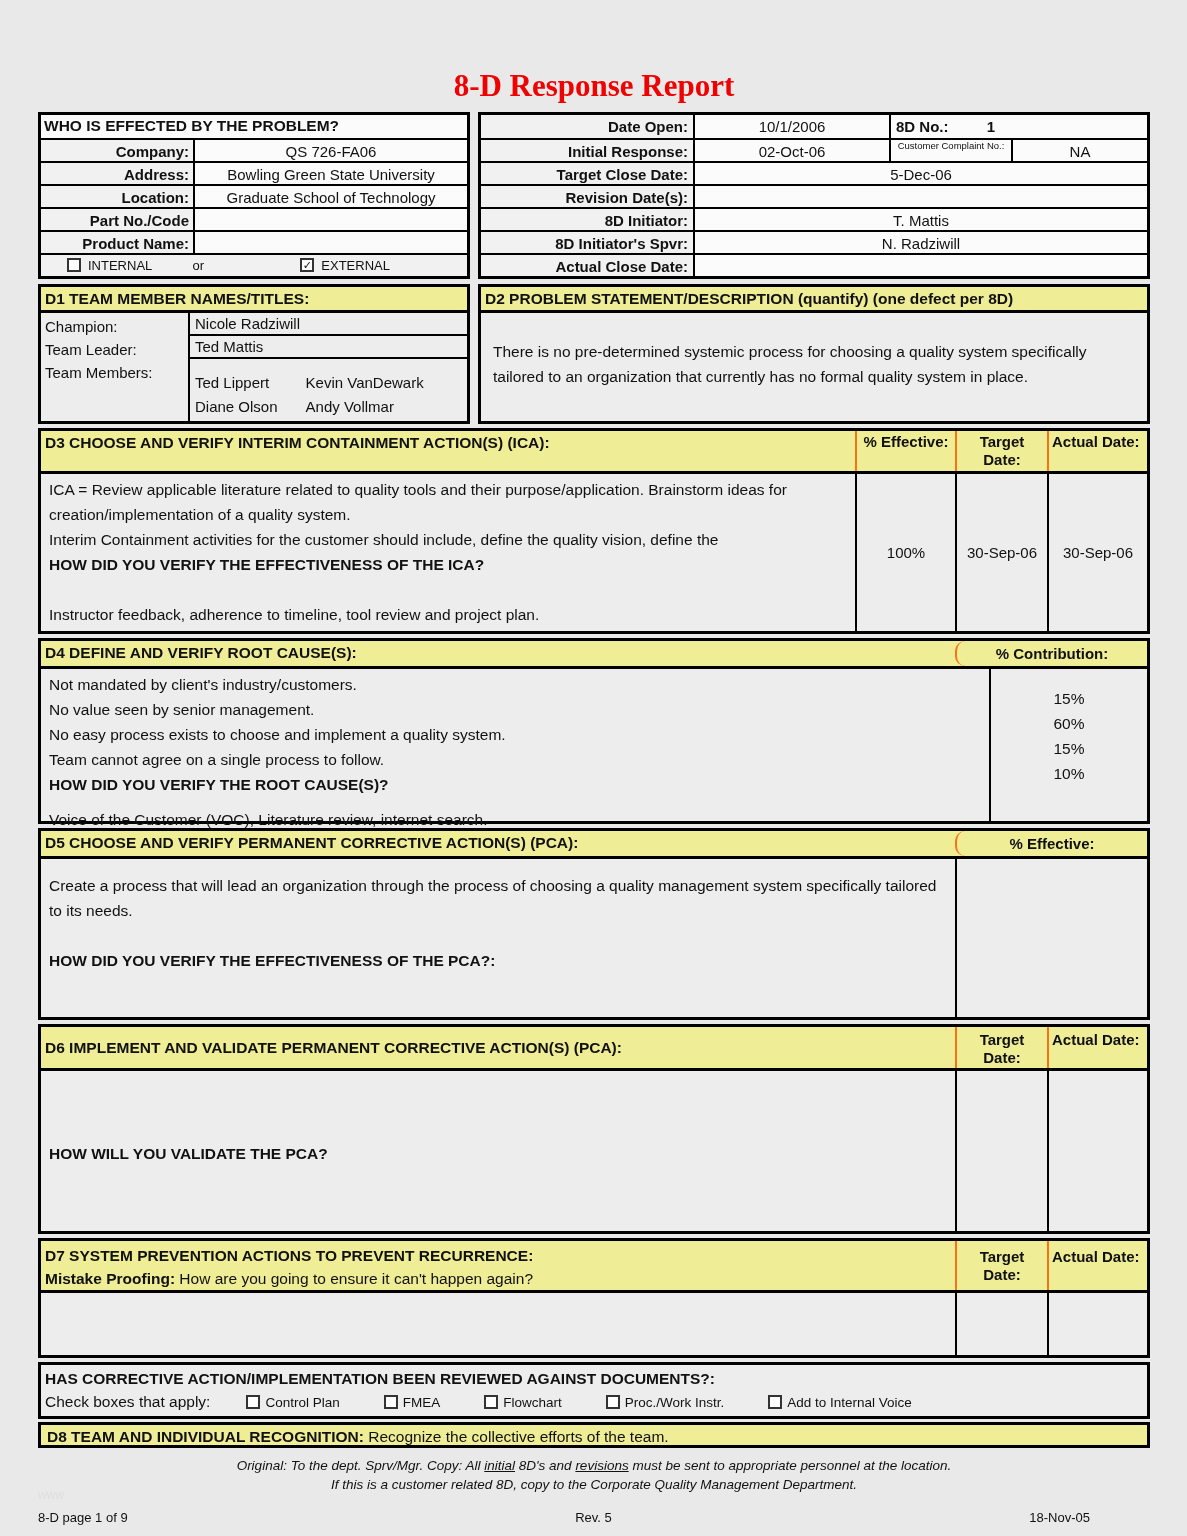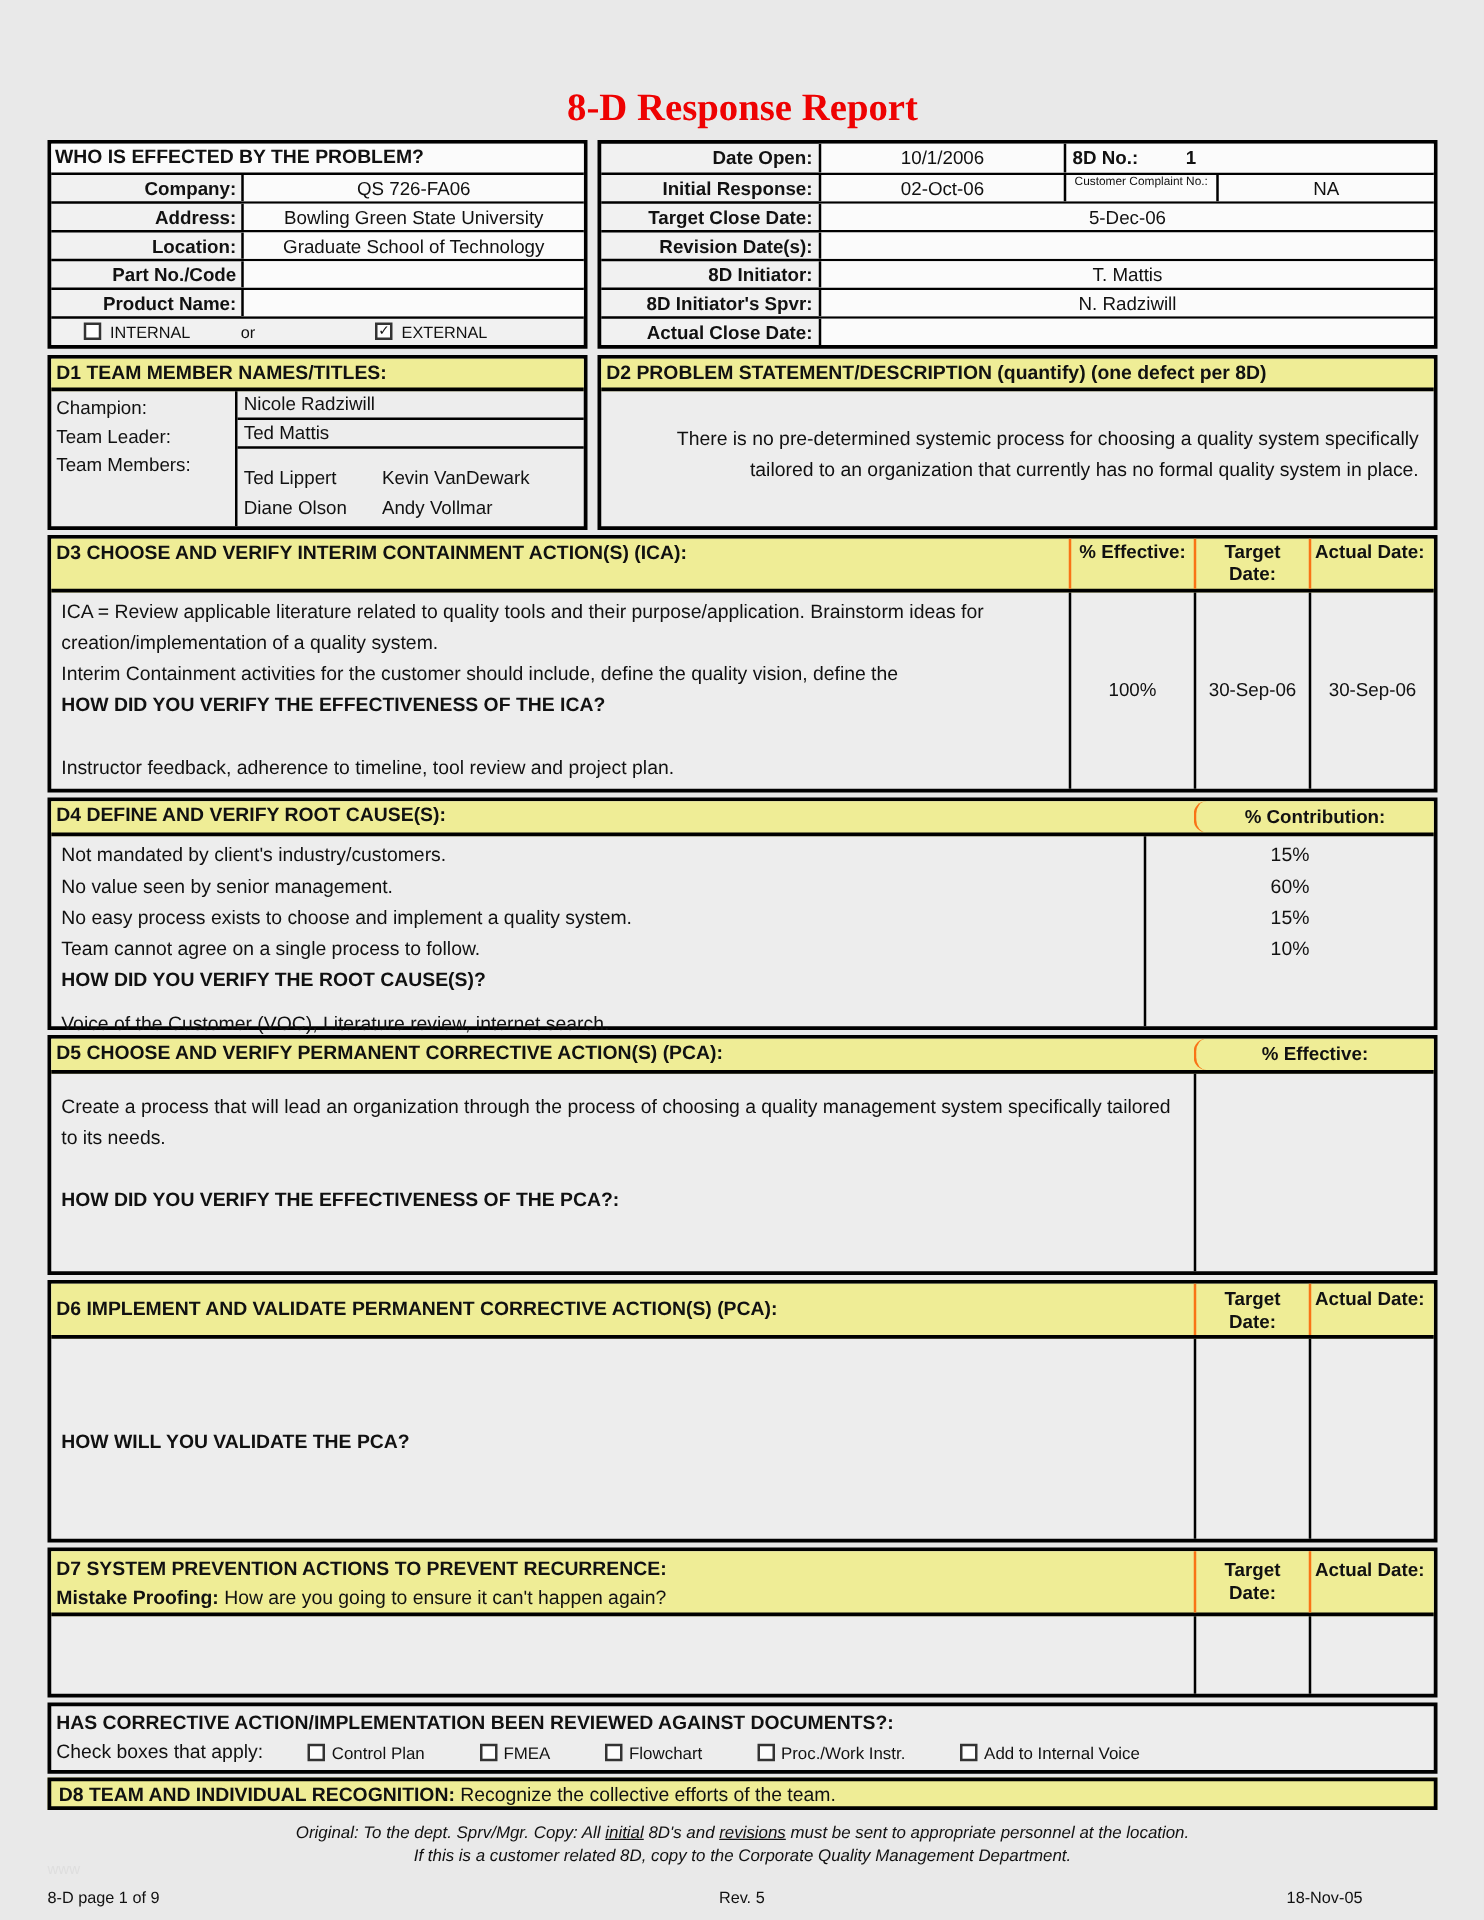--- a/index.html
+++ b/index.html
@@ -32,21 +32,21 @@
   .hrow:first-child { border-top: none; }
   .hl-label { width: 152px; font-weight: bold; font-size: 15px; text-align: right;
               padding: 3px 4px 0 0; }
   .hl-value { flex: 1; border-left: 2px solid #000; background: #fbfbfb;
               font-size: 15px; text-align: center; padding-top: 3px; }
   .who-row { font-weight: bold; font-size: 15.5px; padding: 2px 0 0 3px; background:#fbfbfb; }
   .cb-row { display: flex; align-items: center; font-size: 13px; height: 22px; }
   .cbox { width: 14px; height: 14px; border: 2px solid #333; background: #fdfdfd;
           display: inline-flex; align-items: center; justify-content: center;
           font-size: 11px; line-height: 1; margin-right: 7px; }
-  .hr-label { width: 174px; font-weight: bold; font-size: 15px; text-align: right;
+  .hr-label { width: 212px; font-weight: bold; font-size: 15px; text-align: right;
               padding: 3px 5px 0 0; }
   .hr-val { border-left: 2px solid #000; background: #fbfbfb; font-size: 15px;
             text-align: center; padding-top: 3px; }
   .small2 { font-size: 9.5px; line-height: 10px; text-align: center; padding-top: 1px; }
 
   
   .section { border: 3px solid #000; margin-top: 4px; background: #ededed; }
   .sec-head { background: #efed96; display: flex; border-bottom: 3px solid #000; }
   .sec-head .main { flex: 1; font-weight: bold; font-size: 15.5px; padding: 3px 4px 2px 4px; }
   .colcell { border-left: 2px solid #f97316; font-weight: bold; font-size: 15px;
@@ -66,21 +66,21 @@
   .d1d2 { display: flex; gap: 8px; margin-top: 5px; }
   .d1 { width: 432px; border: 3px solid #000; background:#ededed; }
   .d2 { width: 672px; border: 3px solid #000; background:#ededed; }
   .d1-head, .d2-head { background: #efed96; font-weight: bold; font-size: 15.5px;
                        padding: 3px 4px 2px 4px; border-bottom: 3px solid #000; height: 26px; }
   .d1-body { display: flex; height: 108px; }
   .d1-labels { width: 147px; font-size: 15px; padding: 2px 0 0 4px; line-height: 23px; }
   .d1-values { flex: 1; border-left: 2px solid #000; }
   .d1-vrow { height: 23px; font-size: 15px; padding: 2px 0 0 5px; border-bottom: 2px solid #000; }
   .d1-members { display: flex; gap: 28px; padding: 12px 0 0 5px; font-size: 15px; line-height: 24px; }
-  .d2-body { height: 88px; font-size: 15.5px; line-height: 25px; text-align: right;
+  .d2-body { height: 88px; font-size: 15.5px; line-height: 25px; text-align: left;
              padding: 26px 12px 0 12px; }
 
   
   .d6-q { font-weight: bold; font-size: 15.5px; padding: 74px 0 0 8px; }
 
   
   .d7-lines { flex: 1; padding: 3px 4px 2px 4px; }
   .d7-l1 { font-weight: bold; font-size: 15.5px; line-height: 23px; }
   .d7-l2 { font-size: 15.5px; line-height: 23px; }
 
@@ -249,21 +249,21 @@
       <div class="body-row" style="height:152px">
         <div class="body-text">
           <div>Not mandated by client's industry/customers.</div>
           <div>No value seen by senior management.</div>
           <div>No easy process exists to choose and implement a quality system.</div>
           <div>Team cannot agree on a single process to follow.</div>
           <div class="boldline">HOW DID YOU VERIFY THE ROOT CAUSE(S)?</div>
           <div style="height:10px"></div>
           <div>Voice of the Customer (VOC), Literature review, internet search.</div>
         </div>
-        <div class="cell-empty" style="width:232px; text-align:center; font-size:15.5px; line-height:25px; padding-top:3px">
+        <div class="cell-empty" style="width:158px; text-align:center; font-size:15.5px; line-height:25px; padding-top:17px">
           <div>15%</div>
           <div>60%</div>
           <div>15%</div>
           <div>10%</div>
         </div>
       </div>
     </div>
 
     <div class="section">
       <div class="sec-head">

